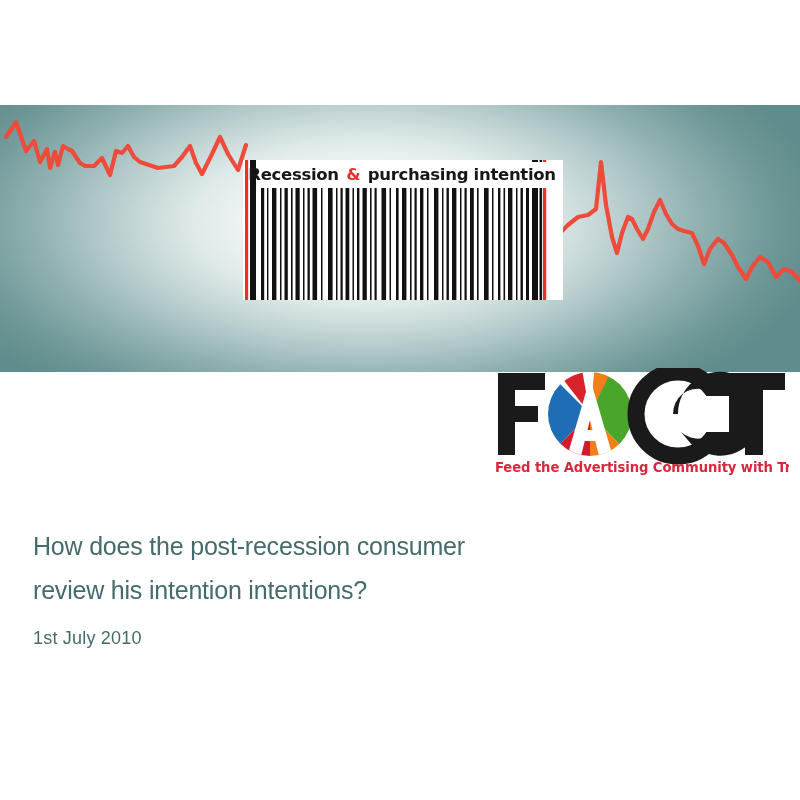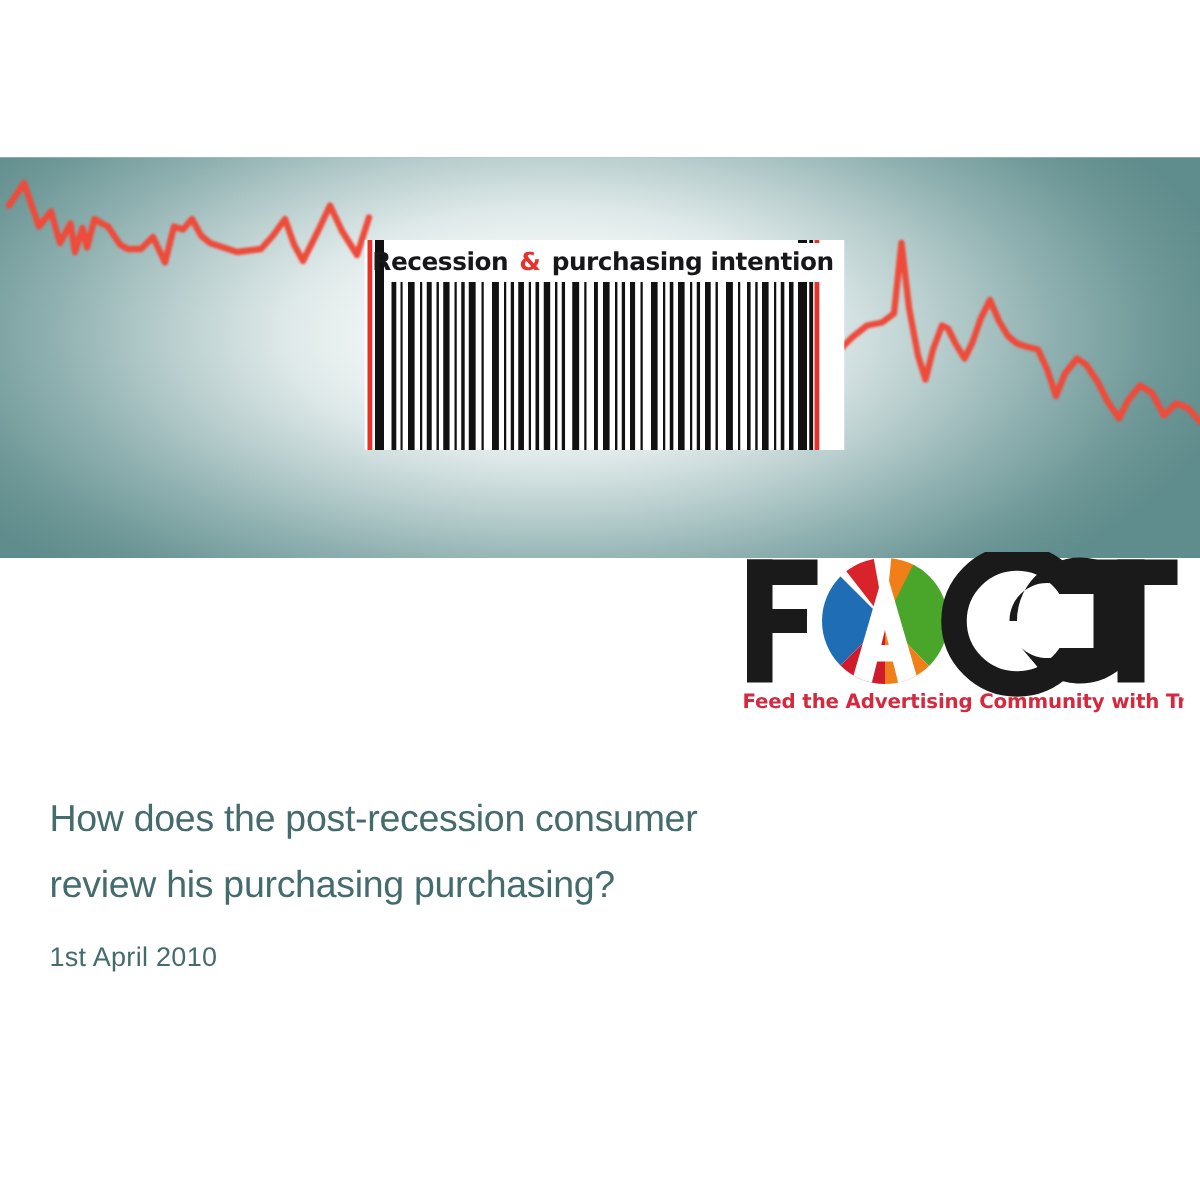--- a/index.html
+++ b/index.html
@@ -265,18 +265,18 @@
         <rect x="234" y="5" width="62" height="17"></rect>
         <rect x="256" y="5" width="18" height="82"></rect>
       </g>
 
       <text x="6" y="104" font-family="DejaVu Sans, sans-serif" font-size="13.2" font-weight="600" fill="#d6293e" letter-spacing="-0.1">Feed the Advertising Community with Trends</text>
     </svg>
   </div>
 
   <div class="headline">
     <span>How does the post-recession consumer</span>
-    <span class="l2">review his purchasing purchasing?</span>
+    <span class="l2">review his intention intentions?</span>
   </div>
 
-  <div class="subdate">1st April 2010</div>
+  <div class="subdate">1st July 2010</div>
 
 </div>
 
 </body></html>

